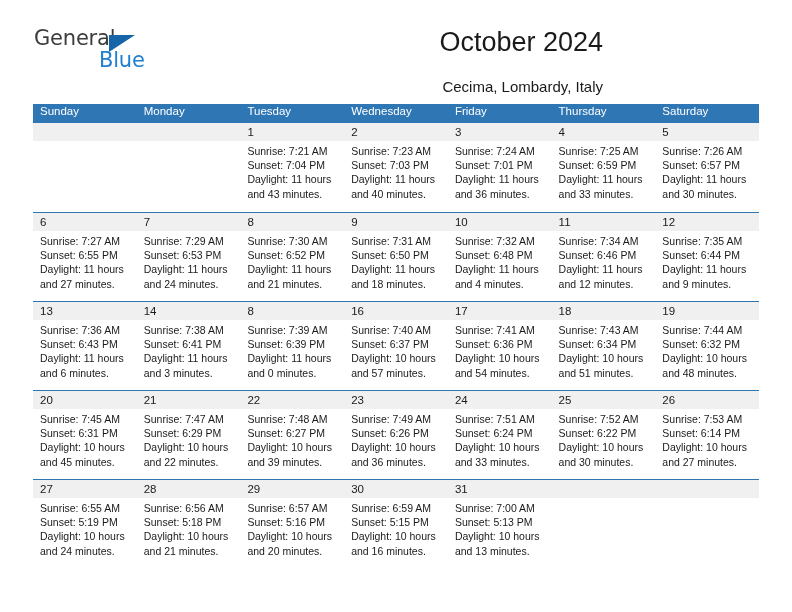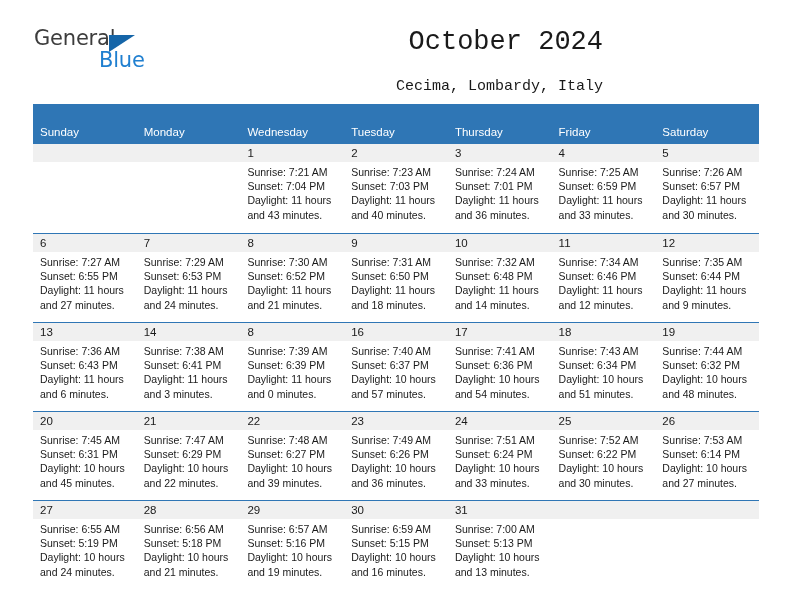--- a/index.html
+++ b/index.html
@@ -62,21 +62,20 @@
     letter-spacing: -0.2px;
     color: #1f7fd0;
     font-family: "DejaVu Sans", sans-serif;
     margin-left: 8px;
   }
   .title-block {
     position: absolute;
     right: 0;
     top: 0;
     text-align: right;
-    font-family: Liberation Mono, monospace;
   }
   .cal-title {
     font-size: 27px;
     color: #1a1a1a;
     font-weight: 400;
     line-height: 32px;
     white-space: nowrap;
   }
   .cal-subtitle {
     font-size: 15px;
@@ -94,21 +93,21 @@
     top: 104px;
     width: 726px;
   }
   .weekday-row {
     display: flex;
     background: #2f76b5;
   }
   .weekday {
     flex: 1 1 0;
     box-sizing: border-box;
-    padding: 21px 0 5px 7px;
+    padding: 0 0 5px 7px;
     font-size: 11.5px;
     color: #ffffff;
     line-height: 14px;
     white-space: nowrap;
   }
   .week-row {
     display: flex;
     border-top: 1.5px solid #2f76b5;
     height: 89px;
     box-sizing: border-box;
@@ -155,24 +154,24 @@
     <div class="title-block">
       <div class="cal-title">October 2024</div>
       <div class="cal-subtitle">Cecima, Lombardy, Italy</div>
     </div>
   </div>
 
   <div class="calendar">
     <div class="weekday-row">
         <div class="weekday">Sunday</div>
         <div class="weekday">Monday</div>
+        <div class="weekday">Tuesday</div>
         <div class="weekday">Wednesday</div>
-        <div class="weekday">Tuesday</div>
+        <div class="weekday">Friday</div>
         <div class="weekday">Thursday</div>
-        <div class="weekday">Friday</div>
         <div class="weekday">Saturday</div>
       </div>
     <div>
         <div class="week-row first">
           <div class="day-cell empty">
             <div class="day-number-strip"></div>
           </div>
           <div class="day-cell empty">
             <div class="day-number-strip"></div>
           </div>
@@ -258,21 +257,21 @@
               <div class="day-line">Daylight: 11 hours</div>
               <div class="day-line">and 18 minutes.</div>
             </div>
           </div>
           <div class="day-cell">
             <div class="day-number-strip">10</div>
             <div class="day-body">
               <div class="day-line">Sunrise: 7:32 AM</div>
               <div class="day-line">Sunset: 6:48 PM</div>
               <div class="day-line">Daylight: 11 hours</div>
-              <div class="day-line">and 14 minutes.</div>
+              <div class="day-line">and 4 minutes.</div>
             </div>
           </div>
           <div class="day-cell">
             <div class="day-number-strip">11</div>
             <div class="day-body">
               <div class="day-line">Sunrise: 7:34 AM</div>
               <div class="day-line">Sunset: 6:46 PM</div>
               <div class="day-line">Daylight: 11 hours</div>
               <div class="day-line">and 12 minutes.</div>
             </div>
@@ -435,21 +434,21 @@
               <div class="day-line">Daylight: 10 hours</div>
               <div class="day-line">and 21 minutes.</div>
             </div>
           </div>
           <div class="day-cell">
             <div class="day-number-strip">29</div>
             <div class="day-body">
               <div class="day-line">Sunrise: 6:57 AM</div>
               <div class="day-line">Sunset: 5:16 PM</div>
               <div class="day-line">Daylight: 10 hours</div>
-              <div class="day-line">and 19 minutes.</div>
+              <div class="day-line">and 20 minutes.</div>
             </div>
           </div>
           <div class="day-cell">
             <div class="day-number-strip">30</div>
             <div class="day-body">
               <div class="day-line">Sunrise: 6:59 AM</div>
               <div class="day-line">Sunset: 5:15 PM</div>
               <div class="day-line">Daylight: 10 hours</div>
               <div class="day-line">and 16 minutes.</div>
             </div>

